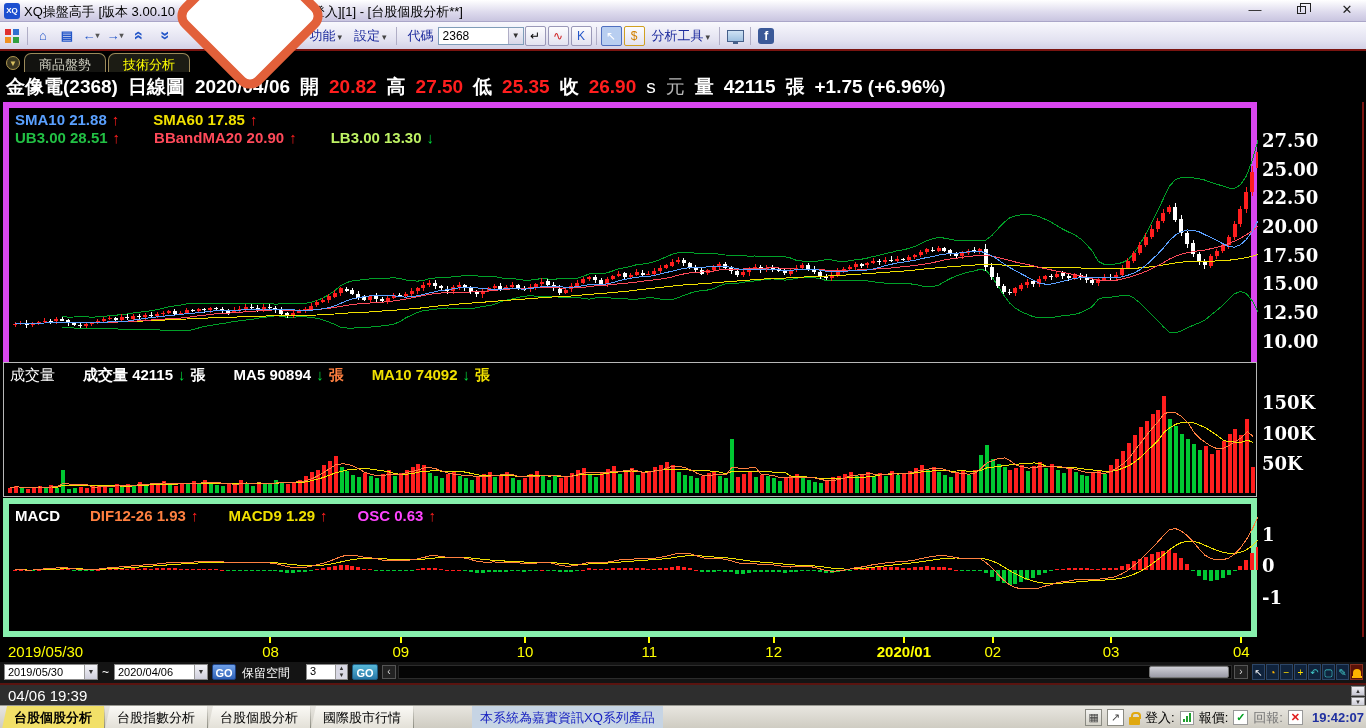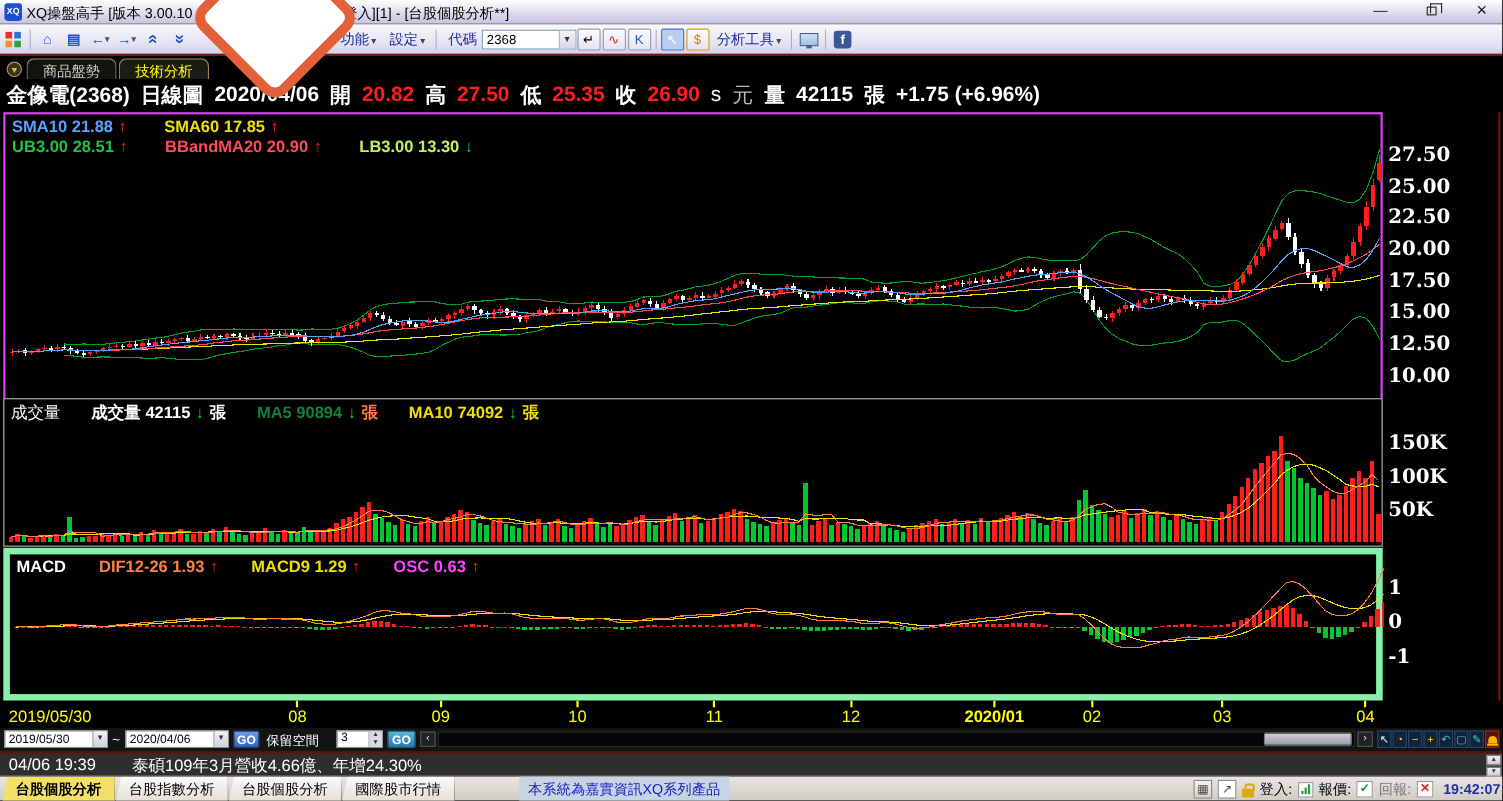--- a/index.html
+++ b/index.html
@@ -59,21 +59,21 @@
   .top-tab.inactive { color:#cfcfc0; }
 
   
   .infobar { position:absolute; left:0; top:72px; width:1366px; height:30px; background:#000;
     display:flex; align-items:center; gap:10px; padding-left:6px; font-size:19px; white-space:nowrap; }
   .seg-w { color:#fff; } .seg-r { color:#ff1e1e; } .seg-dim { color:#b8b8b8; }
   .seg-b { font-weight:bold; }
 
   
   .pane { position:absolute; left:3px; width:1254px; background:#000; }
-  .pane-price { top:102px; height:300px; border:2px solid #d946ef; }
+  .pane-price { top:102px; height:300px; border:6px solid #d946ef; }
   .pane-vol   { top:362px; height:135px; border:1px solid #b8b8b8; }
   .pane-macd  { top:498px; height:139px; border:6px solid #86efac; }
   .pane svg { position:absolute; left:0; top:0; }
   .leg-row { position:absolute; left:6px; display:flex; gap:34px; font-weight:bold; font-size:15px; white-space:nowrap; z-index:5; }
   .leg-item { display:inline-flex; gap:5px; align-items:baseline; }
   .arrow-up { color:#ff1e1e; font-weight:bold; }
   .arrow-dn { color:#00dd3c; font-weight:bold; }
   .pane-title { font-weight:normal; color:#fff; }
 
   
@@ -706,21 +706,21 @@
 
   <div class="pane pane-vol">
     <div class="leg-row" id="vol-leg" style="top:3px;gap:28px">
         <span class="pane-title">成交量</span>
         <span class="leg-item">
           <span style="color: rgb(255, 255, 255);">成交量 42115</span>
           <span class="arrow-dn">↓</span>
           <span style="color: rgb(255, 255, 255);">張</span>
         </span>
         <span class="leg-item">
-          <span style="color: #15803d;">MA5 90894</span>
+          <span style="color: #ffffff;">MA5 90894</span>
           <span class="arrow-dn">↓</span>
           <span style="color: rgb(255, 128, 64);">張</span>
         </span>
         <span class="leg-item">
           <span style="color: rgb(240, 224, 0);">MA10 74092</span>
           <span class="arrow-dn">↓</span>
           <span style="color: rgb(240, 224, 0);">張</span>
         </span>
       </div>
     <div id="vol-svg-holder">
@@ -1250,21 +1250,20 @@
       <span class="ctl-ic" style="color:#40c8c8">▢</span>
       <span class="ctl-ic" style="color:#40c8c8">✎</span>
       <span class="ctl-ic bell-bg">
           <span class="bell"></span>
         </span>
     </span>
   </div>
 
   <div class="newsbar">
     <span class="news-time">04/06 19:39</span>
-    <span class="news-text">泰碩109年3月營收4.66億、年增24.30%</span>
     <span class="news-scroller">
       <span>▲</span>
       <span>▼</span>
     </span>
   </div>
 
   <div class="footer">
     <span class="f-tabs" id="f-tabs">
         <span class="f-tab active">台股個股分析</span>
         <span class="f-tab">台股指數分析</span>

